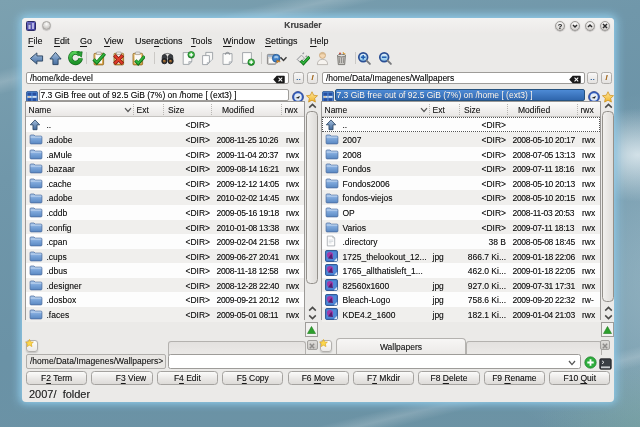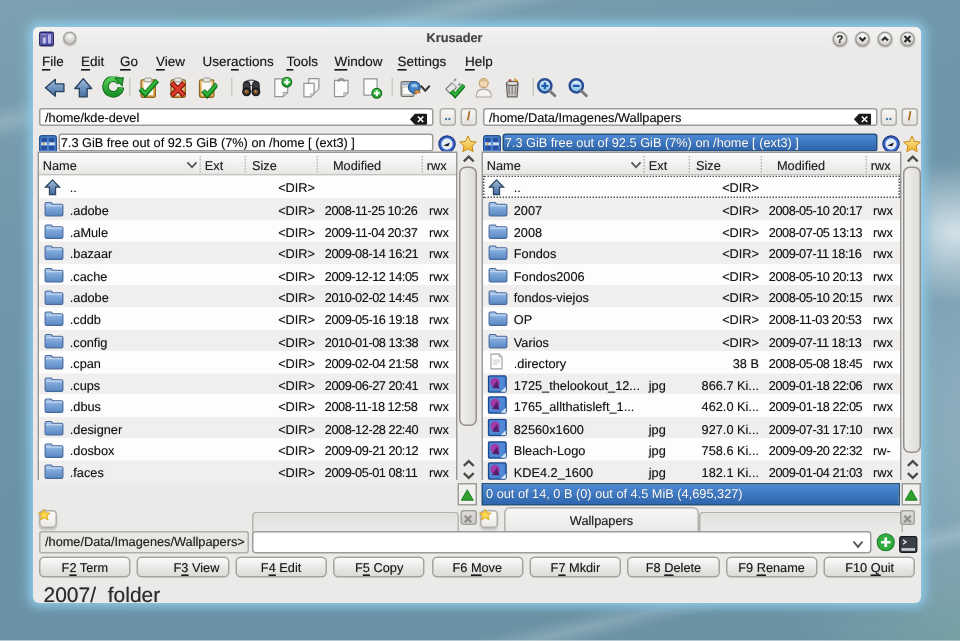--- a/index.html
+++ b/index.html
@@ -49,21 +49,21 @@
 .rdate { position:absolute; left:190.5px; top:3px; letter-spacing:-0.3px; }
 .rrwx { position:absolute; left:260px; top:3px; }
 .sbar { position:absolute; top:83.4px; width:13px; height:218.6px; }
 .schev { position:absolute; left:2px; width:9px; height:6px; }
 .slider { position:absolute; left:0.5px; width:11.5px; background:linear-gradient(to right,#f1f0ee,#dedcd9); border:1.6px solid #94918c; border-radius:4.5px; }
 .statline { position:absolute; height:14.5px; border:1px solid #9e9c99; font-size:8.5px; padding:0 2px; line-height:12.5px; white-space:nowrap; overflow:hidden; }
 .tri { position:absolute; width:13px; height:14.5px; border:1px solid #9e9c99; background:#f2f1f0; }
 .tab { position:absolute; top:319.8px; height:17px; background:linear-gradient(to bottom,#f7f6f5,#ebe9e7); border:1px solid #b4b2af; border-bottom:none; border-radius:4px 4px 0 0; font-size:8.5px; color:#222; text-align:center; line-height:16px; }
 .tabrest { position:absolute; top:322.8px; height:14px; background:linear-gradient(to bottom,#e3e1df,#eceae8); border:1px solid #b4b2af; border-bottom:none; border-radius:3px 3px 0 0; }
 .fnbtn { position:absolute; top:353px; height:13.5px; background:linear-gradient(to bottom,#fbfbfa,#e8e6e4 60%,#dddbd8); border:1px solid #a5a3a0; border-radius:3.5px; font-size:8.5px; color:#191919; text-align:center; line-height:12px; }
-#statusbar { position:absolute; left:7px; top:370px; font-size:14px; color:#2a2a2a; }
+#statusbar { position:absolute; left:7px; top:370px; font-size:11px; color:#2a2a2a; }
 u { text-decoration-thickness:0.8px; text-underline-offset:1.5px; }
 </style></head>
 <body>
 <div class="streak" style="left:-40px;top:28px;width:420px;height:24px;"></div>
 <div class="streak" style="left:240px;top:386px;width:480px;height:20px;"></div>
 <div id="win">
   <div id="titlebar">
     <div id="appicon"></div>
     <div id="ball"></div>
     <div id="title">Krusader</div>
@@ -817,21 +817,21 @@
               <rect x="0.6" y="0.6" width="11.8" height="10.8" rx="1" fill="#3f7cd0" stroke="#1c4685" stroke-width="0.9"></rect>
               <rect x="1.5" y="1.5" width="10" height="9" fill="#5188d6"></rect>
               <circle cx="5" cy="5" r="3.1" fill="#a03ba8"></circle>
               <path d="M3 8.6 L6.4 3.6 L8 9 Z" fill="#571e6e"></path>
               <path d="M8.8 11.2 L12.2 7.8 L12.2 11.2 Z" fill="#dce8f4"></path>
             </svg>
           </span>
           <span class="rname">82560x1600</span>
           <span class="rext">jpg</span>
           <span class="rsize">927.0 Ki...</span>
-          <span class="rdate">2009-07-31 17:10</span>
+          <span class="rdate">2009-07-31 17:31</span>
           <span class="rrwx">rwx</span>
         </div>
 <div class="row" style="top:175.08px">
           <span class="ric">
             <svg width="13" height="12" viewBox="0 0 13 12">
               <rect x="0.6" y="0.6" width="11.8" height="10.8" rx="1" fill="#3f7cd0" stroke="#1c4685" stroke-width="0.9"></rect>
               <rect x="1.5" y="1.5" width="10" height="9" fill="#5188d6"></rect>
               <circle cx="5" cy="5" r="3.1" fill="#a03ba8"></circle>
               <path d="M3 8.6 L6.4 3.6 L8 9 Z" fill="#571e6e"></path>
               <path d="M8.8 11.2 L12.2 7.8 L12.2 11.2 Z" fill="#dce8f4"></path>
@@ -872,21 +872,20 @@
         <svg width="9" height="6" viewBox="0 0 9 6" style="display:block">
           <path d="M1.2 4.6 L4.5 1.4 L7.8 4.6" stroke="#4a4a48" stroke-width="1.5" fill="none"></path>
         </svg>
       </div>
       <div class="schev" style="top:212.5px">
         <svg width="9" height="6" viewBox="0 0 9 6" style="display:block">
           <path d="M1.2 1.4 L4.5 4.6 L7.8 1.4" stroke="#4a4a48" stroke-width="1.5" fill="none"></path>
         </svg>
       </div>
     </div>
-<div class="statline" style="left:299px; top:304px; width:279px; background:linear-gradient(to bottom,#4d8ad5,#2f66ad); color:#fff; border-color:#26527e;">0 out of 14, 0 B (0) out of 4.5 MiB (4,695,327)</div>
 <div class="tri" style="left:579px; top:304px;">
       <svg width="9" height="8" viewBox="0 0 9 8" style="display:block;margin:3px auto;">
         <path d="M0.5 7.5 L4.5 0.5 L8.5 7.5 Z" fill="#2da02d" stroke="#1d7a1d" stroke-width="0.6"></path>
       </svg>
     </div>
 <div style="position:absolute;left:4px;top:322px;width:11.5px;height:11.5px;background:linear-gradient(to bottom,#fdfdfc,#ebe9e7);border:1px solid #b2b0ad;border-radius:3px;box-shadow:0 1px 1.5px rgba(0,0,0,0.18);">
       <svg width="9" height="9" viewBox="0 0 9 9" style="position:absolute;left:-2px;top:-2px;">
         <path d="M4.5 0.4 L5.6 2.9 L8.4 3.1 L6.3 4.9 L7 7.6 L4.5 6.2 L2 7.6 L2.7 4.9 L0.6 3.1 L3.4 2.9 Z" fill="#fbd84e" stroke="#d8a018" stroke-width="0.6"></path>
       </svg>
     </div>

